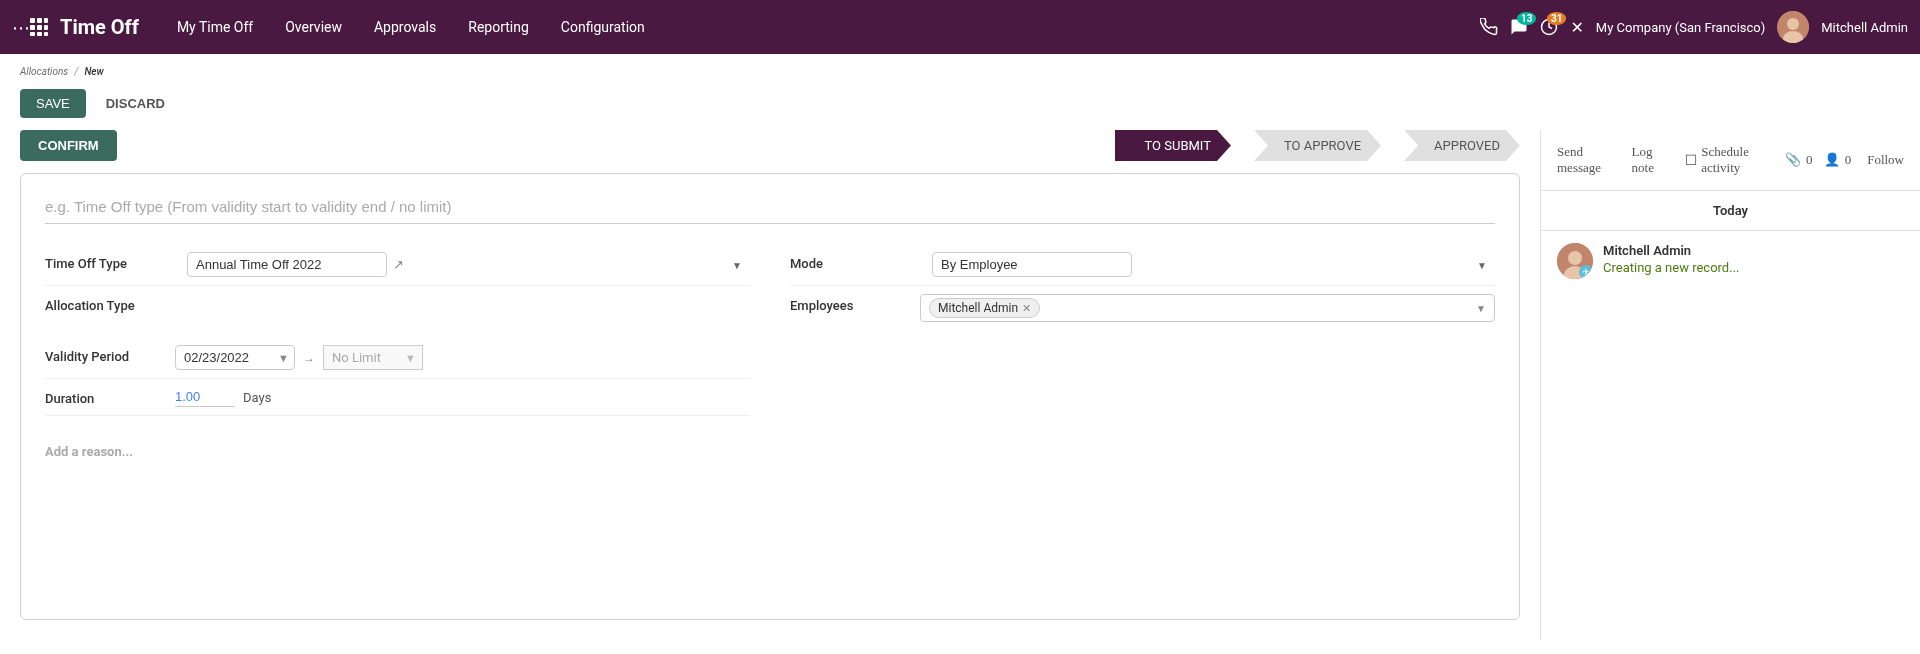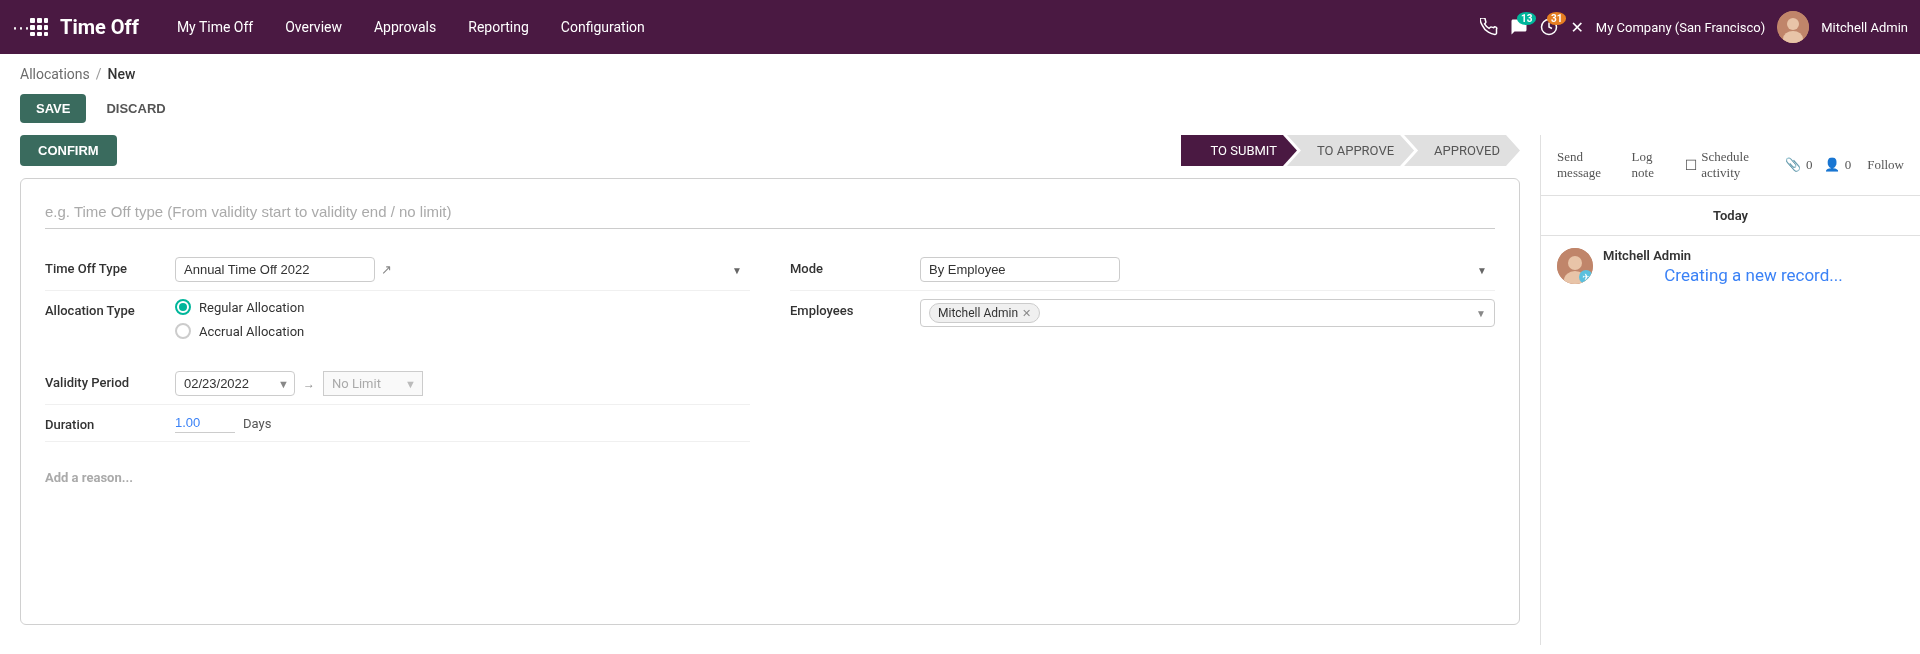--- a/index.html
+++ b/index.html
@@ -93,21 +93,22 @@
       background: #fff;
       min-height: calc(100vh - 54px);
     }
 
     
     .breadcrumb-area {
       padding: 12px 20px 6px;
       display: flex;
       align-items: flex-end;
       gap: 6px;
-      font-size: 14px;
+      font-size: 10px;
+      font-style: italic;
     }
     .breadcrumb-link {
       color: #6c6c6c;
       cursor: pointer;
       text-decoration: none;
     }
     .breadcrumb-sep { color: #999; }
     .breadcrumb-current { color: #333; font-weight: 500; }
 
     
@@ -118,21 +119,21 @@
       gap: 8px;
     }
     .btn-save {
       background: #3a6b5e;
       color: #fff;
       border: none;
       padding: 7px 16px;
       border-radius: 4px;
       cursor: pointer;
       font-size: 13px;
-      font-weight: 700;
+      font-weight: 400;
     }
     .btn-discard {
       background: transparent;
       color: #555;
       border: none;
       padding: 7px 12px;
       cursor: pointer;
       font-size: 13px;
       font-weight: 600;
     }
@@ -164,20 +165,21 @@
       padding: 8px 18px;
       border-radius: 4px;
       cursor: pointer;
       font-size: 13px;
       font-weight: 600;
     }
     .workflow-steps {
       display: flex;
       margin-left: auto;
       margin-right: 0;
+      gap: 33px;
     }
     .workflow-step {
       display: flex;
       align-items: center;
       padding: 8px 20px 8px 30px;
       font-size: 13px;
       color: #555;
       background: #e0e0e0;
       position: relative;
       clip-path: polygon(0 0, calc(100% - 14px) 0, 100% 50%, calc(100% - 14px) 100%, 0 100%, 14px 50%);
@@ -255,21 +257,21 @@
       overflow: hidden;
     }
     .chatter-avatar-plane {
       position: absolute;
       bottom: -2px;
       right: -2px;
       font-size: 12px;
     }
     .chatter-msg-content { flex: 1; }
     .chatter-msg-name { font-weight: 600; font-size: 13px; color: #333; }
-    .chatter-msg-text { font-size: 17px; color: #3b82f6; margin-top: 2px; text-align: center; }
+    .chatter-msg-text { font-size: 13px; color: #4d7c0f; margin-top: 2px; }
 
     
     .form-card {
       margin: 0 20px 20px;
       border: 1px solid #d0d0d0;
       border-radius: 6px;
       background: #fff;
       padding: 20px 24px 24px;
       flex: 1;
     }
@@ -320,20 +322,21 @@
       border: 1px solid #ccc;
       border-radius: 4px;
       padding: 4px 14px 4px 8px;
       font-size: 13px;
       color: #333;
       background: #fff;
       appearance: none;
       cursor: pointer;
       min-width: 200px;
       outline: none;
+      margin-left: 12px;
     }
     .select-arrow {
       position: absolute;
       right: 8px;
       top: 50%;
       transform: translateY(-50%);
       pointer-events: none;
       color: #666;
       font-size: 10px;
     }
@@ -574,32 +577,20 @@
                     <option>Annual Time Off 2022</option>
                   </select>
                   <span class="select-arrow">▼</span>
                   <a class="external-link-icon">↗</a>
                 </div>
               </div>
             </div>
 
             <div class="form-group" style="align-items:flex-start; border-bottom:none;">
               <span class="form-label">Allocation Type</span>
-              <div class="form-field">
-                <div class="radio-group">
-                  <label class="radio-item">
-                    <div class="radio-dot checked"></div>
-                    <span class="radio-label">Regular Allocation</span>
-                  </label>
-                  <label class="radio-item">
-                    <div class="radio-dot"></div>
-                    <span class="radio-label">Accrual Allocation</span>
-                  </label>
-                </div>
-              </div>
             </div>
 
             <div class="form-group" style="margin-top:16px;">
               <span class="form-label">Validity Period</span>
               <div class="form-field">
                 <div class="date-range">
                   <div class="date-input-wrap">
                     <input type="text" class="date-input" value="02/23/2022" style="">
                     <span style="position:absolute;right:6px;top:50%;transform:translateY(-50%);color:#888;font-size:11px;">▼</span>
                   </div>

